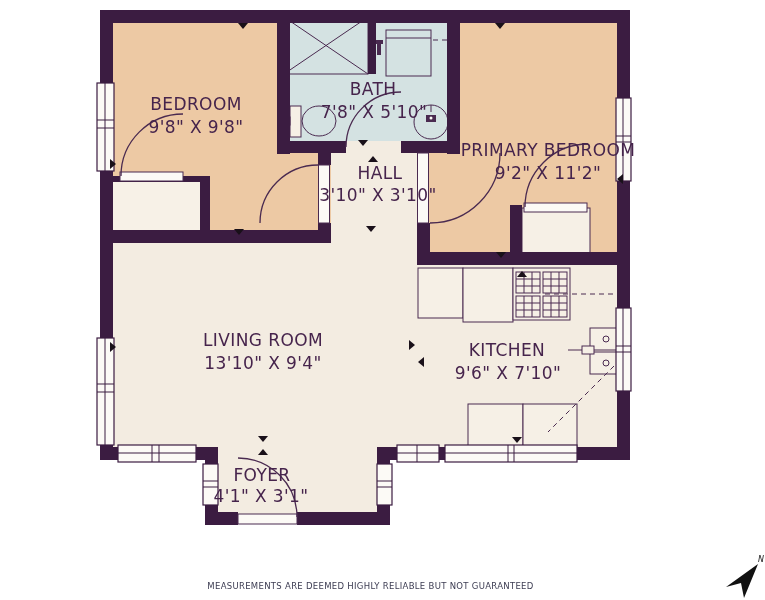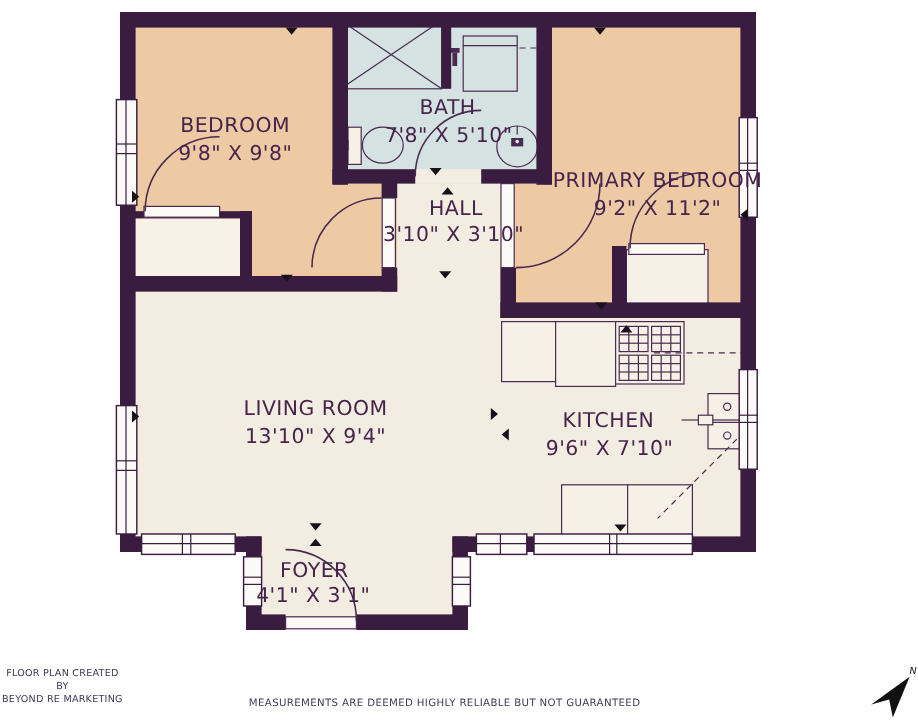--- a/index.html
+++ b/index.html
@@ -229,19 +229,15 @@
       <text class="room-label" x="261" y="502" text-anchor="middle">4'1" X 3'1"</text>
     </g>
 
     <g transform="translate(722,552)">
       <polygon points="36,12 4,35 19,31 22,46" fill="#111111"></polygon>
       <text x="36" y="10" font-size="8" font-style="italic" fill="#111111">N</text>
     </g>
   </svg>
 
   
-  <div class="footer-credit">
-    <div>FLOOR PLAN CREATED BY</div>
-    <div>BEYOND RE MARKETING</div>
-  </div>
   <div class="footer-disclaimer">MEASUREMENTS ARE DEEMED HIGHLY RELIABLE BUT NOT GUARANTEED</div>
 
 </div>
 
 </body></html>

